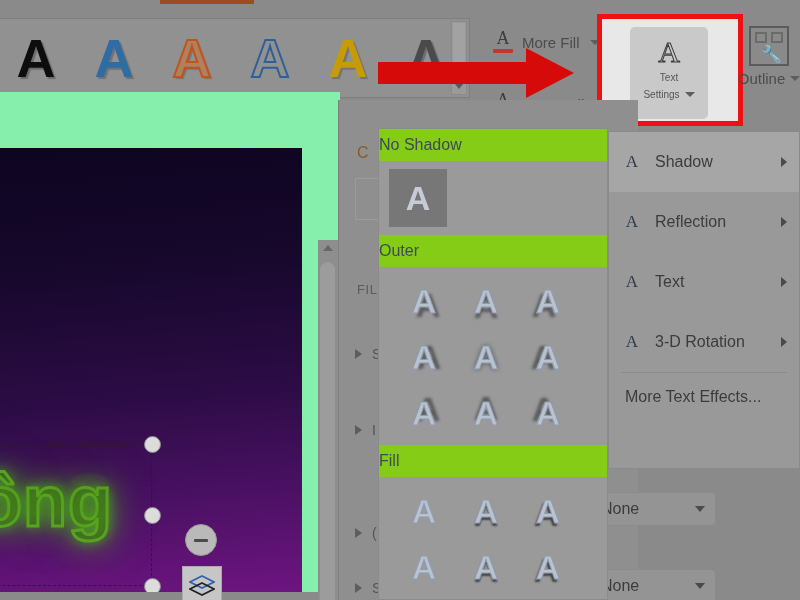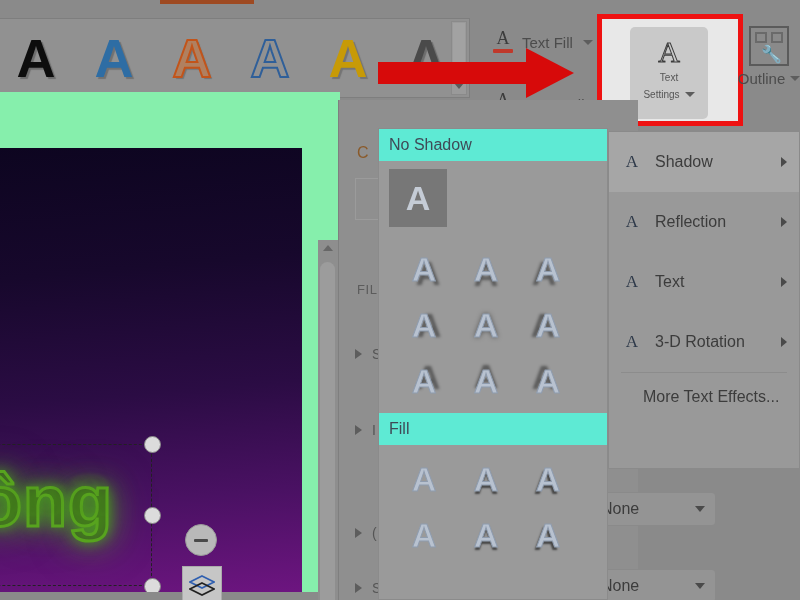--- a/index.html
+++ b/index.html
@@ -175,22 +175,22 @@
     width: 0; height: 0; border-top: 5px solid transparent;
     border-bottom: 5px solid transparent; border-left: 7px solid #5d5d5d;
   }
 
   
   .shadow-gallery {
     position: absolute; left: 378px; top: 128px; width: 230px; height: 472px;
     background: #9a9a9a; border: 1px solid #8b8b8b;
   }
   .sg-header {
-    height: 32px; background: #5eead4; display: flex; align-items: center;
-    padding-left: 10px; font-size: 16px; color: #3f4a57;
+    height: 32px; background: #84cc16; display: flex; align-items: center;
+    font-size: 16px; color: #3f4a57;
   }
   .sg-noshadow { padding: 8px 0 8px 10px; }
   .sg-ns-tile {
     width: 58px; height: 58px; background: #777; display: flex;
     align-items: center; justify-content: center;
   }
   .sg-ns-tile span { font-size: 34px; color: #c5ccd6; font-weight: bold; }
   .sg-grid { display: flex; flex-wrap: wrap; padding: 6px 0 0 14px; }
   .sg-cell {
     width: 62px; height: 56px; display: flex; align-items: center; justify-content: center;
@@ -226,21 +226,21 @@
     width: 22px; font-size: 17px; color: #2f3a4a; text-align: center; flex: none;
     font-family: "Liberation Serif", serif;
   }
   .te-mi-ic.abc { font-size: 15px; font-family: "Liberation Sans", sans-serif; }
   .te-mi-arrow {
     position: absolute; right: 12px; top: 50%; margin-top: -5px;
     width: 0; height: 0; border-top: 5px solid transparent;
     border-bottom: 5px solid transparent; border-left: 6px solid #4a4a4a;
   }
   .te-sep { height: 1px; background: #8c8c8c; margin: 0 12px; }
-  .te-more { height: 48px; display: flex; align-items: center; padding-left: 34px; font-size: 16px; color: #3c3c3c; }
+  .te-more { height: 48px; display: flex; align-items: center; padding-left: 16px; font-size: 16px; color: #3c3c3c; }
 
   
   .sel-row { position: absolute; }
   .combo {
     width: 126px; height: 34px; background: #949494; border: 1px solid #8a8a8a;
     border-radius: 4px; display: flex; align-items: center; justify-content: space-between;
     padding: 0 10px; font-size: 16px; color: #3c3c3c;
   }
   .combo .cv { flex: none; }
   .combo i {
@@ -294,21 +294,21 @@
         </div>
     </div>
   </div>
 
   <div class="tf-col">
     <div class="tf-item">
       <span class="tf-icon">
         <span class="gA">A</span>
           <span class="bar bar-red"></span>
       </span>
-      <span class="tf-label">Text Fill</span>
+      <span class="tf-label">More Fill</span>
       <span class="caret-dn"></span>
     </div>
     <div class="tf-item" style="margin-top:26px">
       <span class="tf-icon">
         <span class="gA">A</span>
           <span class="bar bar-green"></span>
       </span>
       <span class="tf-label">Text Outline</span>
     </div>
   </div>
@@ -403,20 +403,21 @@
     </div>
   </div>
 
   <div class="shadow-gallery">
     <div class="sg-header">No Shadow</div>
     <div class="sg-noshadow">
       <div class="sg-ns-tile">
         <span>A</span>
       </div>
     </div>
+    <div class="sg-header">Outer</div>
     <div class="sg-grid">
       <div class="sg-cell">
           <span class="sg-A sh-br">A</span>
         </div>
       <div class="sg-cell">
           <span class="sg-A sh-b">A</span>
         </div>
       <div class="sg-cell">
           <span class="sg-A sh-bl">A</span>
         </div>

